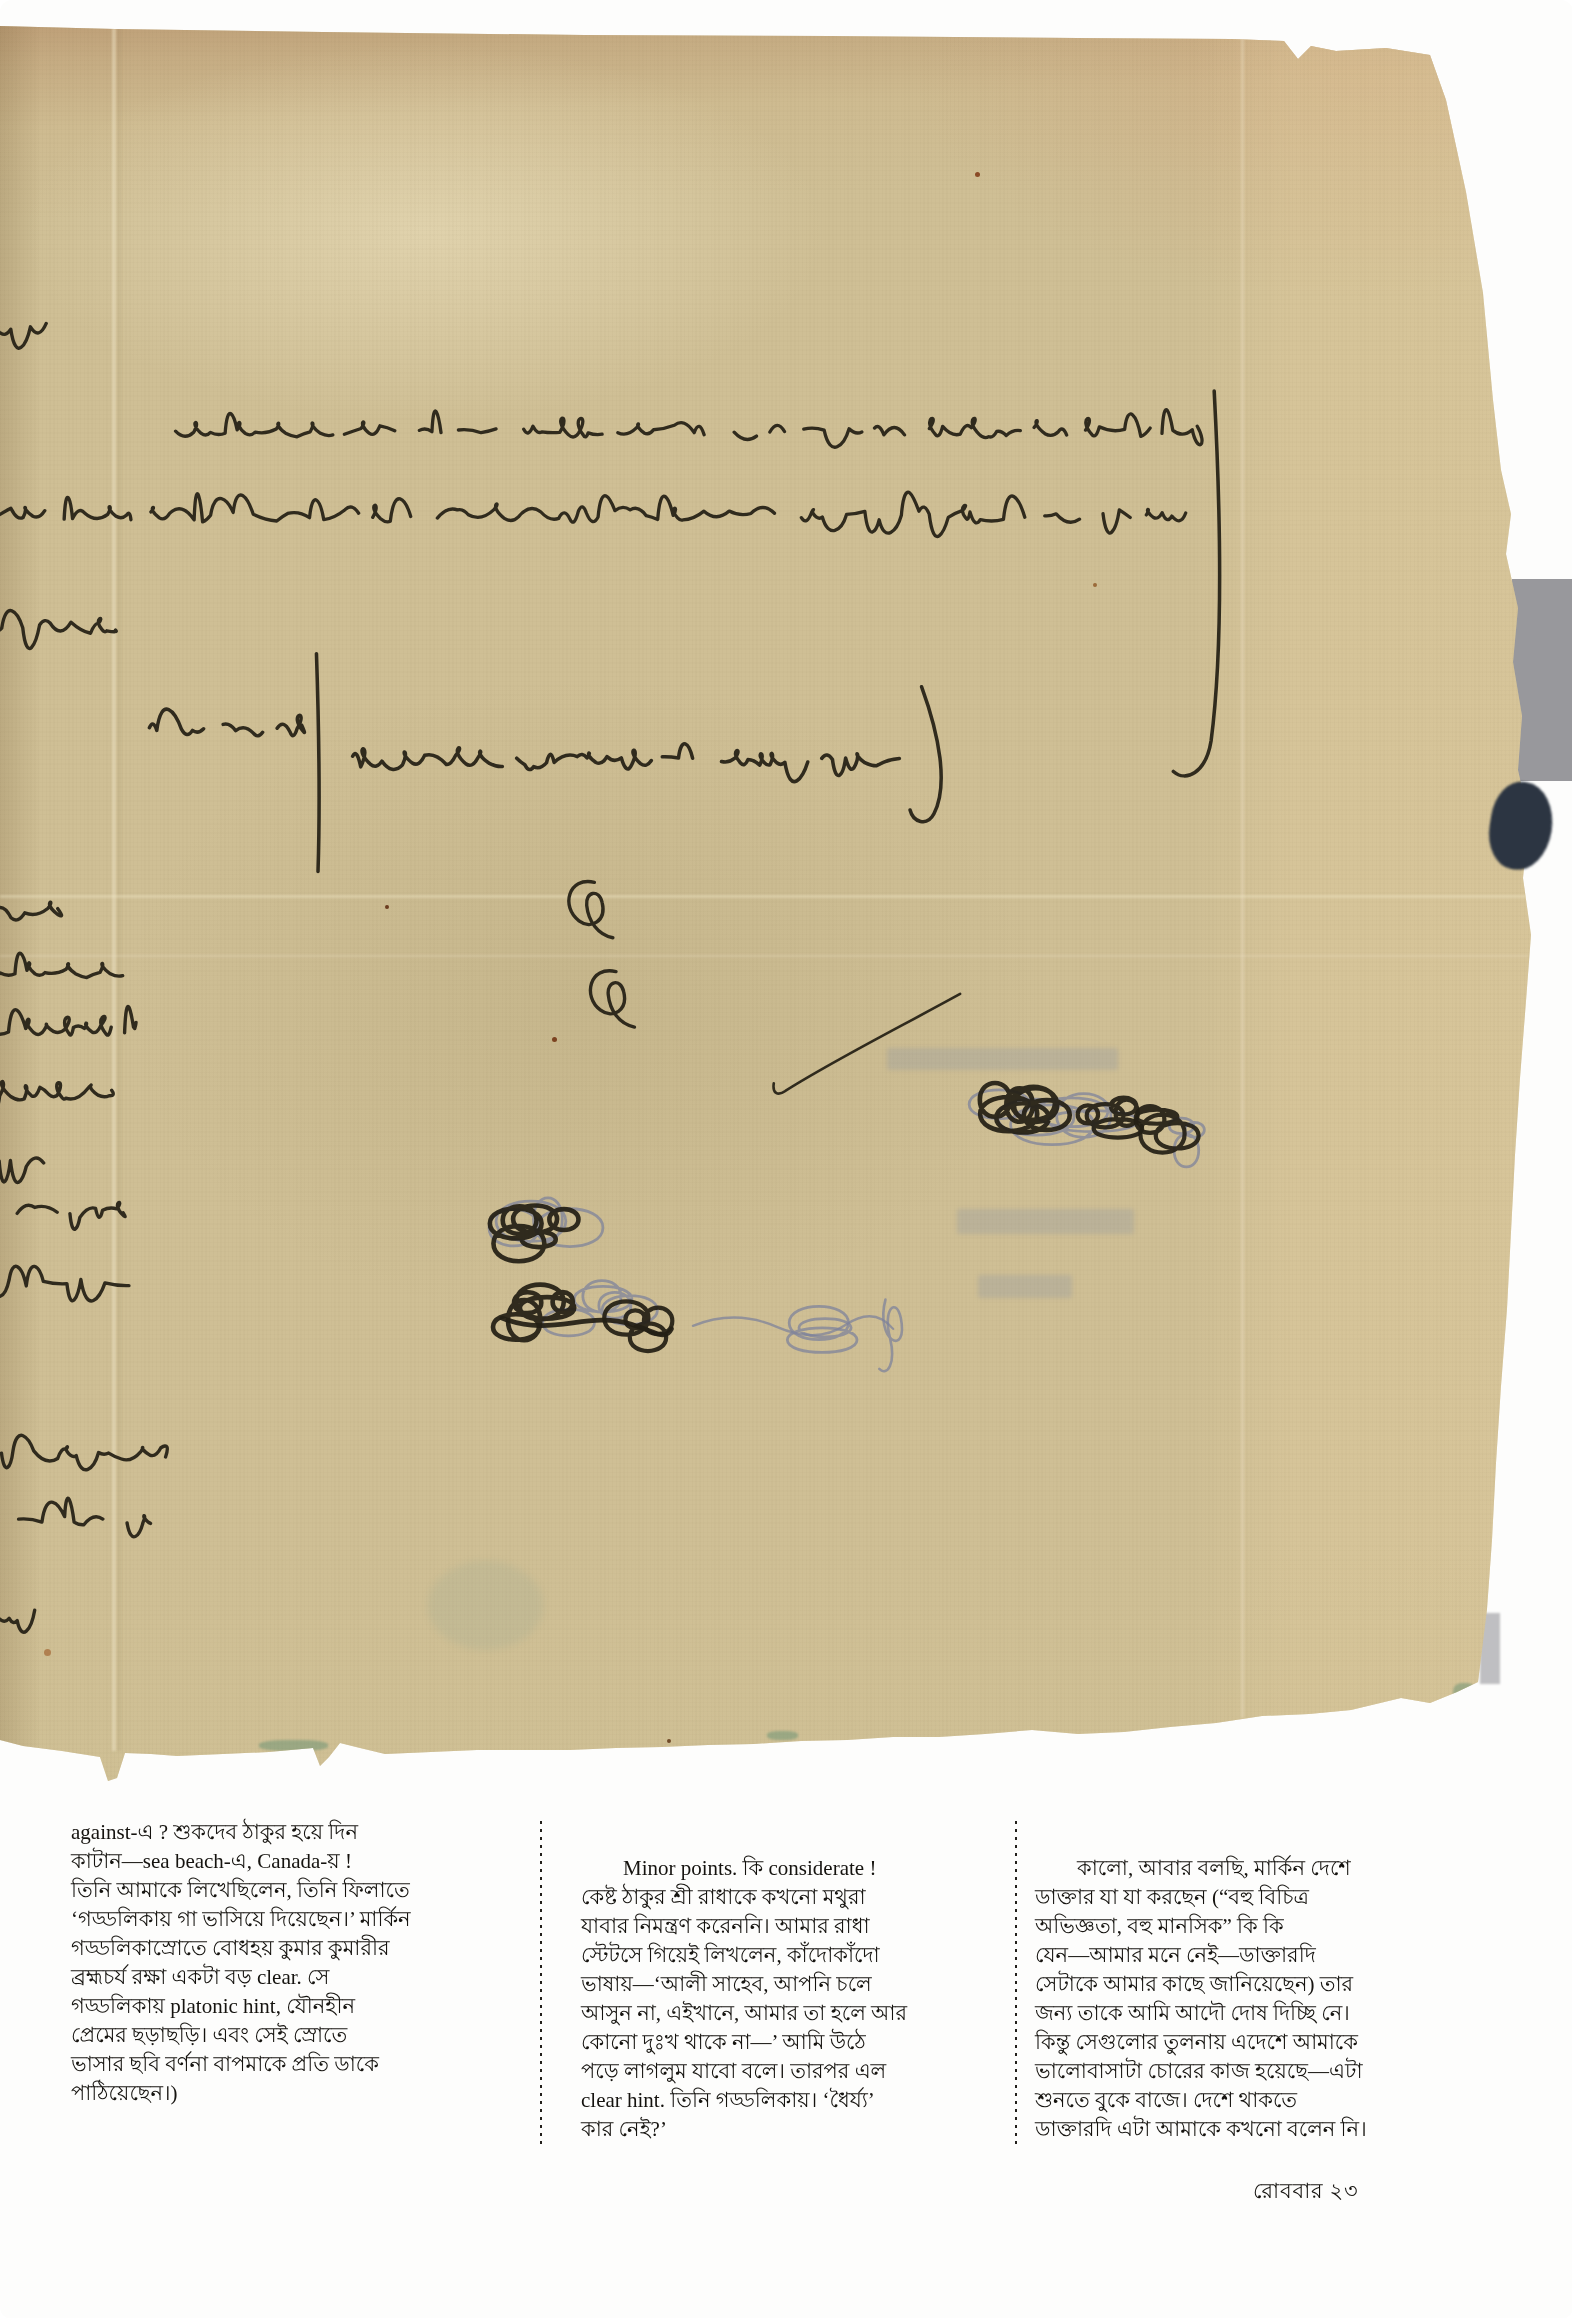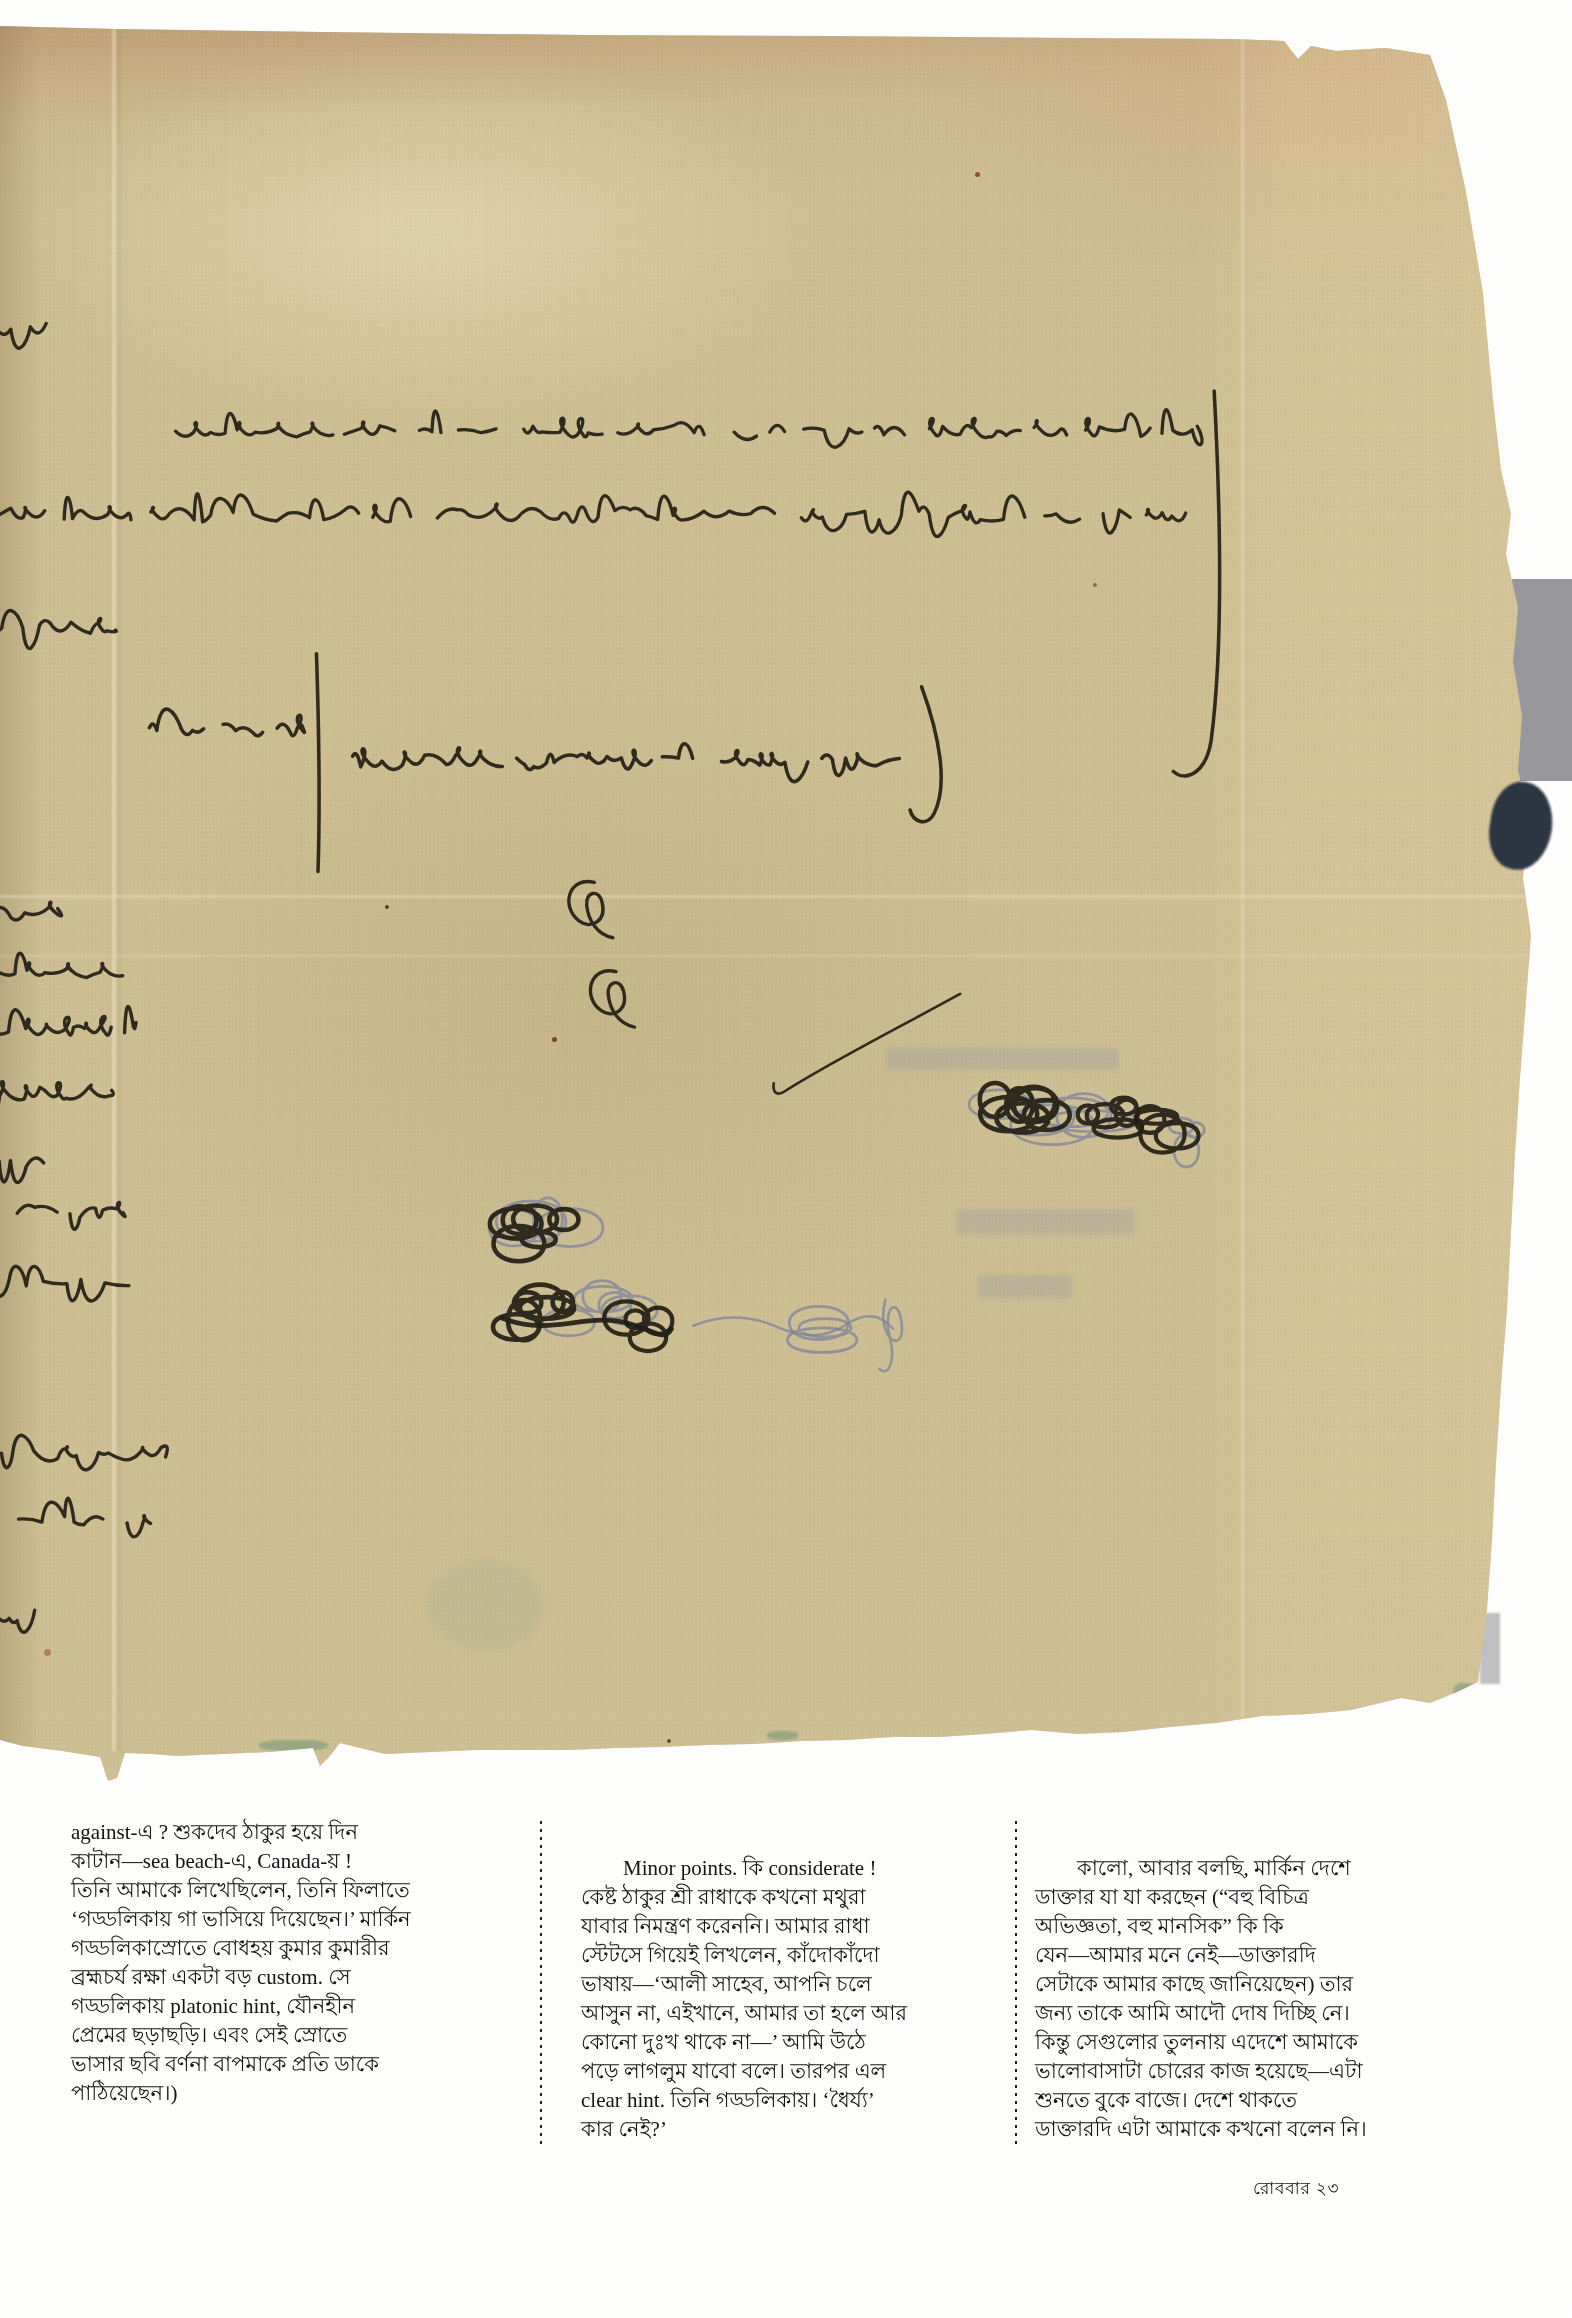--- a/index.html
+++ b/index.html
@@ -36,21 +36,21 @@
   
   svg.art{position:absolute;left:0;top:0;pointer-events:none;}
   .ink{stroke:#241f14;fill:none;stroke-linecap:round;stroke-linejoin:round;opacity:.93;}
   .pencil{stroke:#7b819b;fill:none;stroke-linecap:round;stroke-linejoin:round;opacity:.72;}
   
   .print-col{position:absolute;top:1818px;font-size:21px;line-height:29px;white-space:nowrap;}
   .print-line{height:29px;}
   .para-indent{text-indent:42px;margin-top:36px;}
   .col-sep{position:absolute;top:1821px;width:2.3px;height:323px;
      background:repeating-linear-gradient(to bottom,#23201b 0 3.1px,rgba(0,0,0,0) 3.1px 8px);}
-  .page-footer{position:absolute;left:1253px;top:2175px;font-size:17px;letter-spacing:0.8px;}
+  .page-footer{position:absolute;left:1253px;top:2175px;font-size:21px;letter-spacing:0.8px;}
 </style>
 </head>
 <body>
 
 <div class="stage">
 
   <div class="bg-grey-band"></div>
   <div class="bg-grey-streak"></div>
 
   <div class="paper">
@@ -132,21 +132,21 @@
 
     <path class="ink" stroke-width="3.4" d="M1247,1291 C1165,1336 1078,1380 1020,1417 C1010,1424 1003,1420 1005,1407"></path>
   </svg>
 
   <div class="print-col" style="left:71px">
     <div class="print-line">against-এ ? শুকদেব ঠাকুর হয়ে দিন</div>
     <div class="print-line">কাটান—sea beach-এ, Canada-য় !</div>
     <div class="print-line">তিনি আমাকে লিখেছিলেন, তিনি ফিলাতে</div>
     <div class="print-line">‘গড্ডলিকায় গা ভাসিয়ে দিয়েছেন।’ মার্কিন</div>
     <div class="print-line">গড্ডলিকাস্রোতে বোধহয় কুমার কুমারীর</div>
-    <div class="print-line">ব্রহ্মচর্য রক্ষা একটা বড় custom. সে</div>
+    <div class="print-line">ব্রহ্মচর্য রক্ষা একটা বড় clear. সে</div>
     <div class="print-line">গড্ডলিকায় platonic hint, যৌনহীন</div>
     <div class="print-line">প্রেমের ছড়াছড়ি। এবং সেই স্রোতে</div>
     <div class="print-line">ভাসার ছবি বর্ণনা বাপমাকে প্রতি ডাকে</div>
     <div class="print-line">পাঠিয়েছেন।)</div>
   </div>
   <div class="col-sep" style="left:540px"></div>
   <div class="print-col" style="left:581px">
     <div class="print-line para-indent">Minor points. কি considerate !</div>
     <div class="print-line">কেষ্ট ঠাকুর শ্রী রাধাকে কখনো মথুরা</div>
     <div class="print-line">যাবার নিমন্ত্রণ করেননি। আমার রাধা</div>

